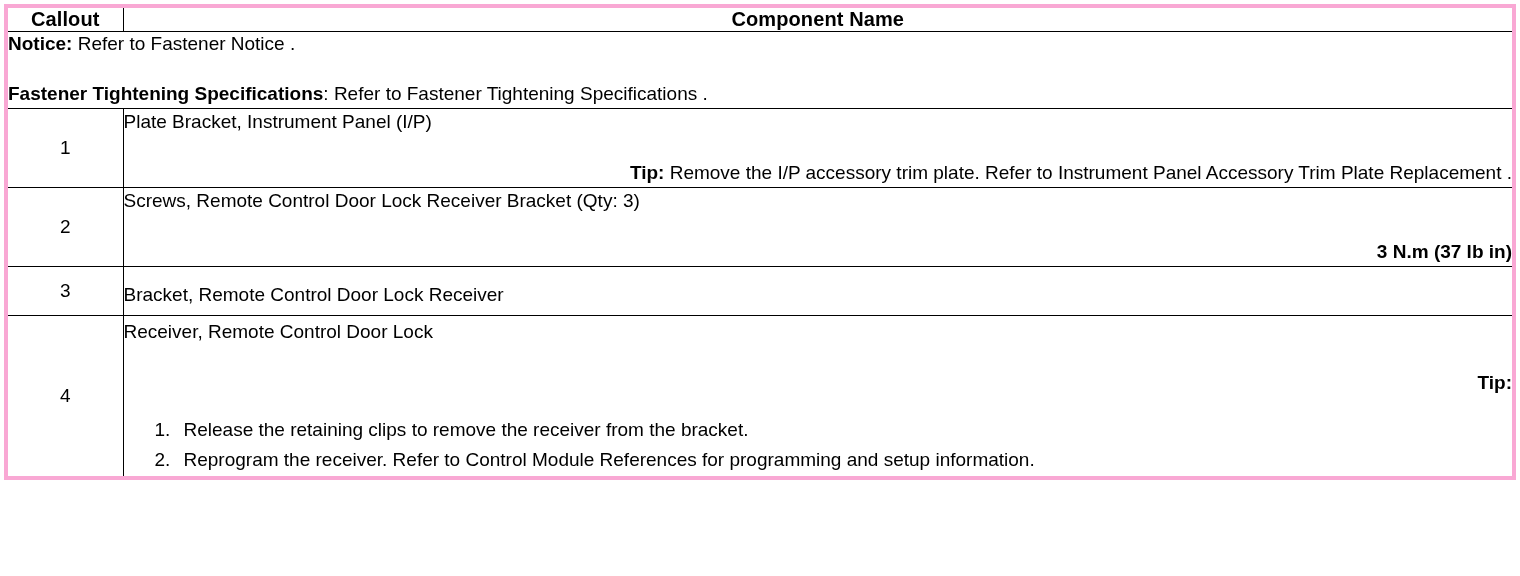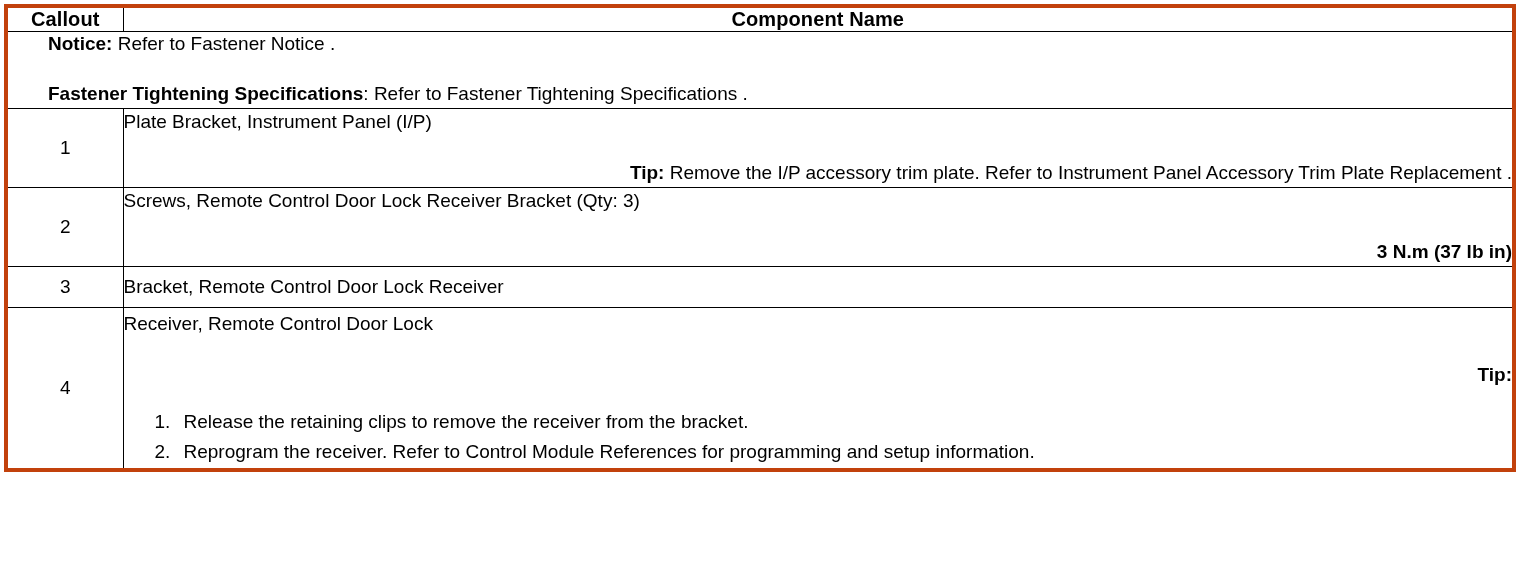--- a/index.html
+++ b/index.html
@@ -19,21 +19,21 @@
     box-sizing: border-box;
     width: 1520px;
     height: 576px;
     padding: 4px 4px 4px 4px;
   }
 
   table.spec-table {
     border-collapse: collapse;
     table-layout: fixed;
     width: 1512px;
-    border: 4px solid #c2410c;
+    border: 4px solid #f9a8d4;
     background: #ffffff;
   }
 
   col.col-callout { width: 117px; }
   col.col-name    { width: 1391px; }
 
   table.spec-table td,
   table.spec-table th {
     border: 1px solid #000000;
     vertical-align: middle;
@@ -54,21 +54,21 @@
   
   .notice-cell {
     border-bottom: 2px solid #000000;
     padding: 10px 8px 12px 6px;
     font-size: 19px;
     line-height: 1.25;
     vertical-align: top;
   }
   .notice-line { margin: 0 0 26px 0; }
   .notice-line:last-child { margin-bottom: 2px; }
-  .b { font-weight: bold; margin-left: 40px; }
+  .b { font-weight: bold; }
 
   
   .callout-cell {
     text-align: center;
     font-size: 19px;
     vertical-align: middle;
   }
   .name-cell {
     padding: 9px 8px 10px 8px;
     font-size: 19px;
@@ -86,21 +86,21 @@
   .tip-list li {
     margin: 0 0 4px 0;
     padding-left: 8px;
     font-size: 19px;
     line-height: 1.35;
   }
   .tip-list li:last-child { margin-bottom: 0; }
 
   .row-1 .name-cell { height: 78px; }
   .row-2 .name-cell { height: 78px; }
-  .row-3 .name-cell { padding-top: 8px; padding-bottom: 8px; }
+  .row-3 .name-cell { padding-top: 16px; padding-bottom: 8px; }
   .row-4 .name-cell { height: 160px; }
 </style>
 </head>
 <body>
 
 <div class="table-wrap">
   <table class="spec-table">
     <colgroup>
       <col class="col-callout">
       <col class="col-name">

